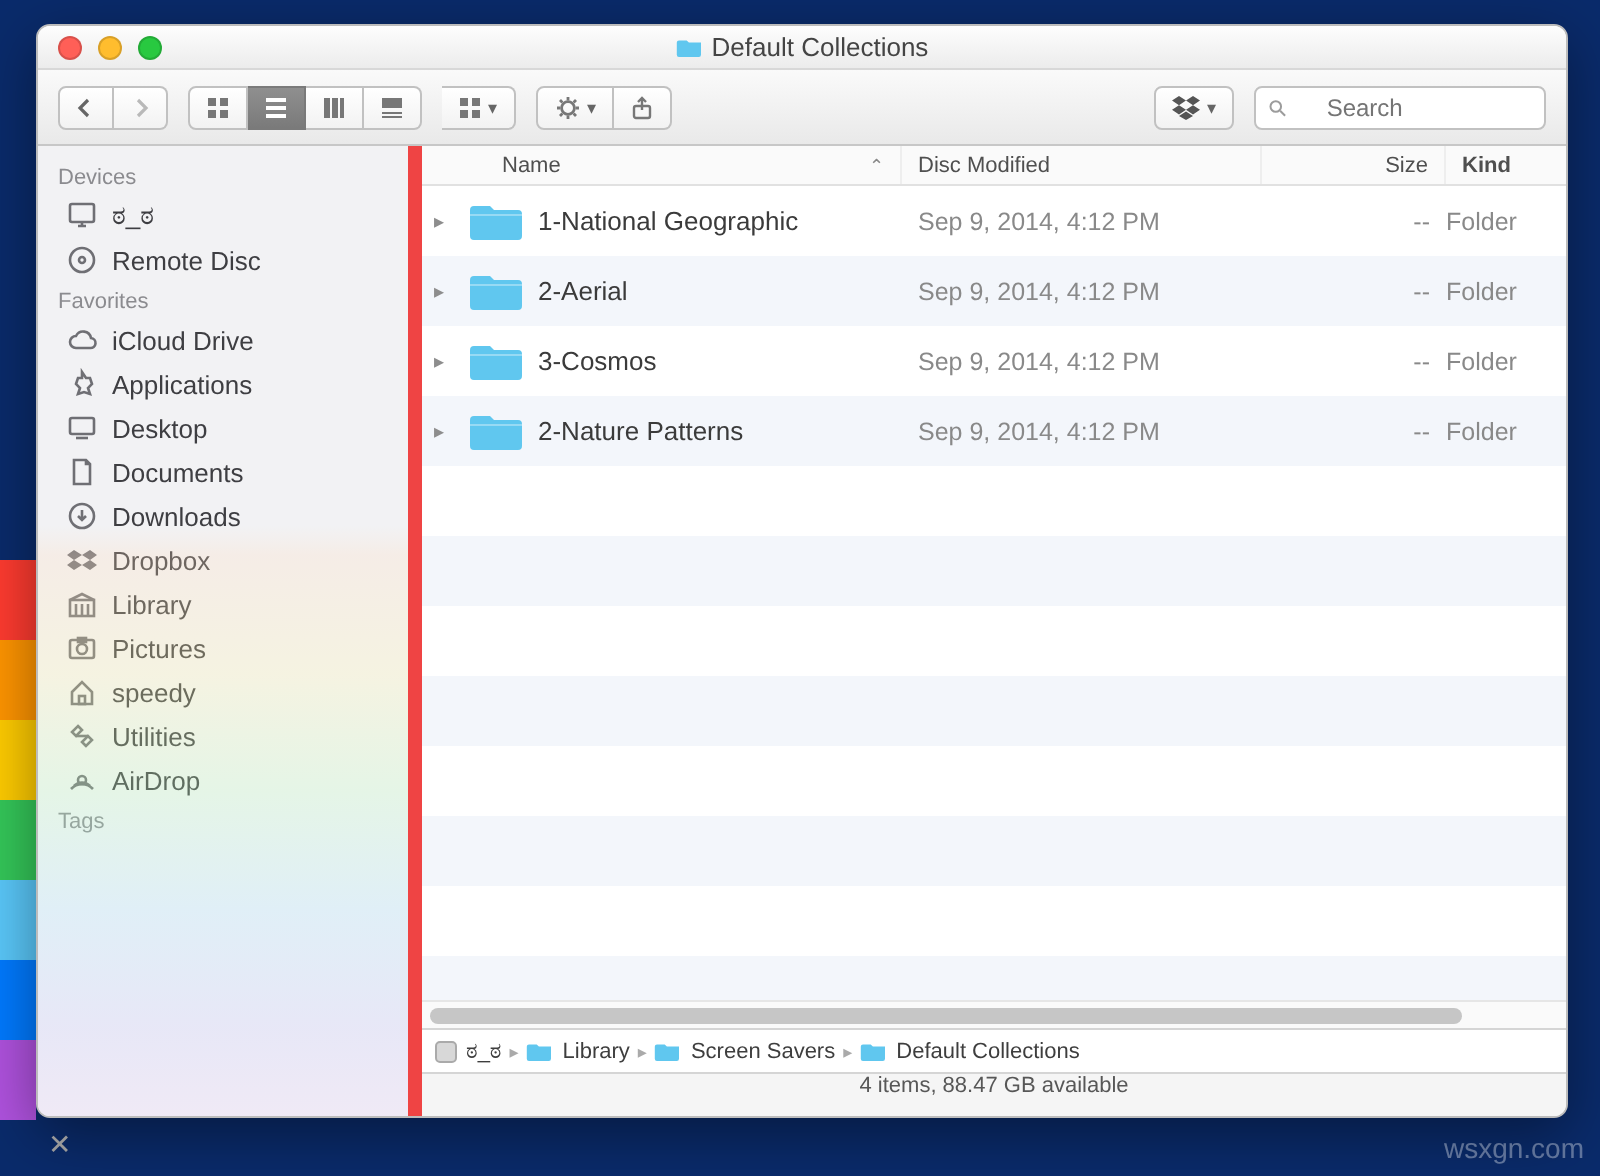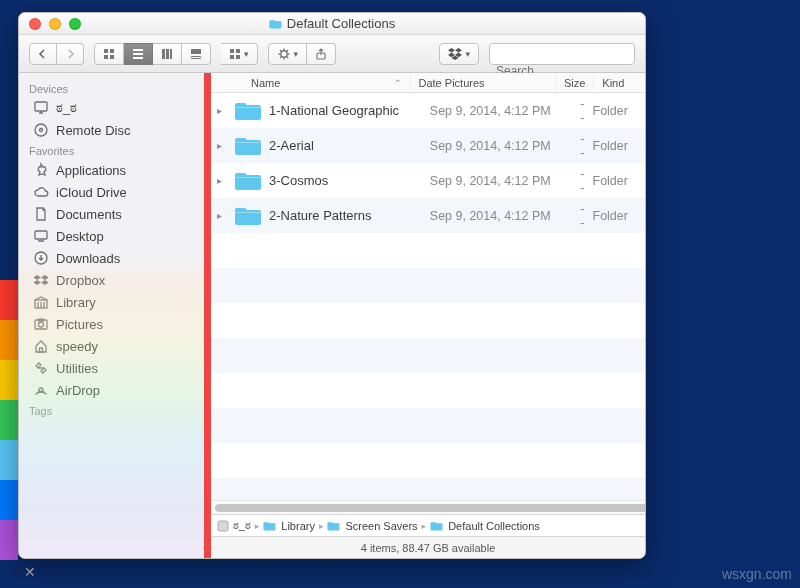--- a/index.html
+++ b/index.html
@@ -3,21 +3,21 @@
 <meta charset="utf-8">
 <style>
   * { box-sizing: border-box; margin: 0; padding: 0; font-family: -apple-system, "Helvetica Neue", Arial, sans-serif; }
   body { background: #0a2b6b; width: 800px; height: 588px; position: relative; overflow: hidden; }
 
   
   .rainbow { position:absolute; left:0; top:280px; width:18px; height:280px; display:flex; flex-direction:column; }
   .rainbow > div { flex:1; }
 
   .finder-window {
-    position:absolute; left:18px; top:12px; width:628px; height:547px;
+    position:absolute; left:18px; top:12px; width:766px; height:547px;
     background:#fff; border-radius:7px; box-shadow: 0 8px 30px rgba(0,0,0,0.4);
     display:flex; flex-direction:column; overflow:hidden; border:1px solid #bcbcbc;
   }
 
   
   .titlebar {
     height:22px; display:flex; align-items:center;
     background:linear-gradient(#fdfdfd,#ececec); border-bottom:1px solid #d8d8d8;
     position:relative;
   }
@@ -40,21 +40,21 @@
   }
   .seg .btn:first-child { border-radius:4px 0 0 4px; }
   .seg .btn:last-child  { border-radius:0 4px 4px 0; border-left:none; }
   .seg .btn:not(:first-child){ border-left:none; }
   .btn.single { border-radius:4px; }
   .btn.active { background:linear-gradient(#8f8f8f,#7a7a7a); color:#fff; border-color:#7a7a7a; }
   .btn .chev { font-size:9px; margin-left:3px; color:#666; }
   .spacer { flex:1; }
   .searchbox {
     width:146px; height:22px; border:1px solid #c1c1c1; border-radius:4px;
-    background:#fff; display:flex; align-items:center; padding:0 6px; gap:20px;flex-direction:column;
+    background:#fff; display:flex; align-items:center; padding:0 6px; gap:20px;
   }
   .searchbox input { border:none; outline:none; font-size:12px; width:100%; color:#666; background:transparent; }
   .mag { width:12px; height:12px; }
 
   
   .main-area { flex:1; display:flex; min-height:0; }
 
   .sidebar {
     width:192px; background:#f2f2f4; border-right:7px solid #ef4444;
     overflow-y:auto; padding-top:6px;
@@ -77,22 +77,22 @@
   .sb-item { display:flex; align-items:center; gap:7px; padding:3px 10px 3px 14px; font-size:13px; color:#3e3e42; cursor:default; }
   .sb-item .ico { width:16px; height:16px; display:flex; align-items:center; justify-content:center;}
   .sb-item svg { width:16px; height:16px; }
 
   
   .content { flex:1; display:flex; flex-direction:column; min-width:0;}
   .col-head { height:20px; display:flex; border-bottom:1px solid #e1e1e1; background:#fafafa; font-size:11px; color:#4f4f4f; }
   .col-head > div { display:flex; align-items:center; padding:0 8px; border-right:1px solid #eee; }
   .c-name { width:240px; padding-left:40px !important; position:relative;}
   .c-date { width:180px; }
-  .c-size { flex:1; }
-  .c-kind { width:60px; border-right:none !important; }
+  .c-size { flex:1; justify-content:flex-end; }
+  .c-kind { width:60px; border-right:none !important;font-weight:bold; }
   .sort-caret { margin-left:auto; font-size:9px; color:#888; }
 
   .rows { flex:1; overflow:auto; }
   .row { height:35px; display:flex; align-items:center; font-size:13px; color:#3b3b3b; }
   .row:nth-child(even){ background:#f3f6fb; }
   .r-name { width:240px; display:flex; align-items:center; gap:8px; padding-left:6px; }
   .disclosure { width:10px; color:#8d8d8d; font-size:10px; }
   .folder-ico { width:26px; height:22px; }
   .r-date { width:180px; color:#898989; padding-left:8px; font-size:12.5px;}
   .r-size { flex:1; text-align:right; color:#898989; padding-right:8px; font-size:12.5px;}
@@ -100,21 +100,21 @@
 
   .hscroll { height:14px; border-top:1px solid #e6e6e6; background:#fafafa; position:relative;}
   .hscroll .thumb { position:absolute; left:4px; top:3px; height:8px; width:516px; background:#c6c6c6; border-radius:4px;}
 
   .pathbar { height:22px; border-top:1px solid #d5d5d5; background:#fff; display:flex; align-items:center; font-size:11px; color:#3e3e3e; padding:0 6px; gap:4px;}
   .pathbar .seg-crumb { display:flex; align-items:center; gap:4px;}
   .pathbar .sep { color:#aaa; font-size:9px; }
   .pathbar svg.pf { width:14px; height:11px; }
   .pathbar svg.disk { width:12px; height:12px; }
 
-  .statusbar { height:22px; border-top:1px solid #d5d5d5; background:#f5f5f5; display:flex; align-items:center; justify-content:center; font-size:11px; color:#575757; }
+  .statusbar { height:22px; border-top:1px solid #d5d5d5; background:#f5f5f5; display:flex; align-items:flex-start; justify-content:center; font-size:11px; color:#575757; }
 
   .close-x { position:absolute; left:24px; bottom:8px; width:16px; height:16px; color:#999; font-size:14px;}
 
   .watermark { position:absolute; right:8px; bottom:6px; font-size:14px; color:rgba(255,255,255,0.35);}
 </style>
 </head>
 <body>
 
 <div class="rainbow">
   <div style="background:#ff3b30"></div>
@@ -265,50 +265,50 @@
                 <circle cx="8" cy="8" r="6" stroke="#6f6f74" stroke-width="1.3" fill="none"></circle>
                 <circle cx="8" cy="8" r="1.5" stroke="#6f6f74" stroke-width="1.3" fill="none"></circle>
               </svg>
             </span>
             <span>Remote Disc</span>
           </div>
           <div class="sb-head">Favorites</div>
           <div class="sb-item">
             <span class="ico">
               <svg viewBox="0 0 16 16">
+                <path d="M5 12a3 3 0 010-6 4 4 0 017.5 1A2.5 2.5 0 0112 12z" stroke="#6f6f74" stroke-width="1.3" fill="none"></path>
+              </svg>
+            </span>
+            <span>iCloud Drive</span>
+          </div>
+          <div class="sb-item">
+            <span class="ico">
+              <svg viewBox="0 0 16 16">
                 <path d="M8 2l2 3h2l1 3-2 2 1 3-3-1-3 1 1-3-2-2 1-3h2z" stroke="#6f6f74" stroke-width="1.3" fill="none"></path>
               </svg>
             </span>
             <span>Applications</span>
           </div>
           <div class="sb-item">
             <span class="ico">
               <svg viewBox="0 0 16 16">
-                <path d="M5 12a3 3 0 010-6 4 4 0 017.5 1A2.5 2.5 0 0112 12z" stroke="#6f6f74" stroke-width="1.3" fill="none"></path>
-              </svg>
-            </span>
-            <span>iCloud Drive</span>
+                <rect x="2" y="3" width="12" height="8" rx="1" stroke="#6f6f74" stroke-width="1.3" fill="none"></rect>
+                <line x1="5" y1="13" x2="11" y2="13" stroke="#6f6f74" stroke-width="1.3" fill="none"></line>
+              </svg>
+            </span>
+            <span>Desktop</span>
           </div>
           <div class="sb-item">
             <span class="ico">
               <svg viewBox="0 0 16 16">
                 <path d="M4 2h6l2 2v10H4z" stroke="#6f6f74" stroke-width="1.3" fill="none"></path>
                 <path d="M10 2v2h2" stroke="#6f6f74" stroke-width="1.3" fill="none"></path>
               </svg>
             </span>
             <span>Documents</span>
-          </div>
-          <div class="sb-item">
-            <span class="ico">
-              <svg viewBox="0 0 16 16">
-                <rect x="2" y="3" width="12" height="8" rx="1" stroke="#6f6f74" stroke-width="1.3" fill="none"></rect>
-                <line x1="5" y1="13" x2="11" y2="13" stroke="#6f6f74" stroke-width="1.3" fill="none"></line>
-              </svg>
-            </span>
-            <span>Desktop</span>
           </div>
           <div class="sb-item">
             <span class="ico">
               <svg viewBox="0 0 16 16">
                 <circle cx="8" cy="8" r="6" stroke="#6f6f74" stroke-width="1.3" fill="none"></circle>
                 <path d="M8 5v5M6 8l2 2 2-2" stroke="#6f6f74" stroke-width="1.3" fill="none"></path>
               </svg>
             </span>
             <span>Downloads</span>
           </div>
@@ -373,21 +373,21 @@
         </div>
     </div>
 
     <div class="content">
       <div class="col-head">
         <div class="c-name">
             <span>Name</span>
             <span class="sort-caret">⌃</span>
           </div>
         <div class="c-date">
-            <span>Date Pictures</span>
+            <span>Disc Modified</span>
           </div>
         <div class="c-size">
             <span>Size</span>
           </div>
         <div class="c-kind">
             <span>Kind</span>
           </div>
       </div>
       <div class="rows" id="rows-root">
           <div class="row">

